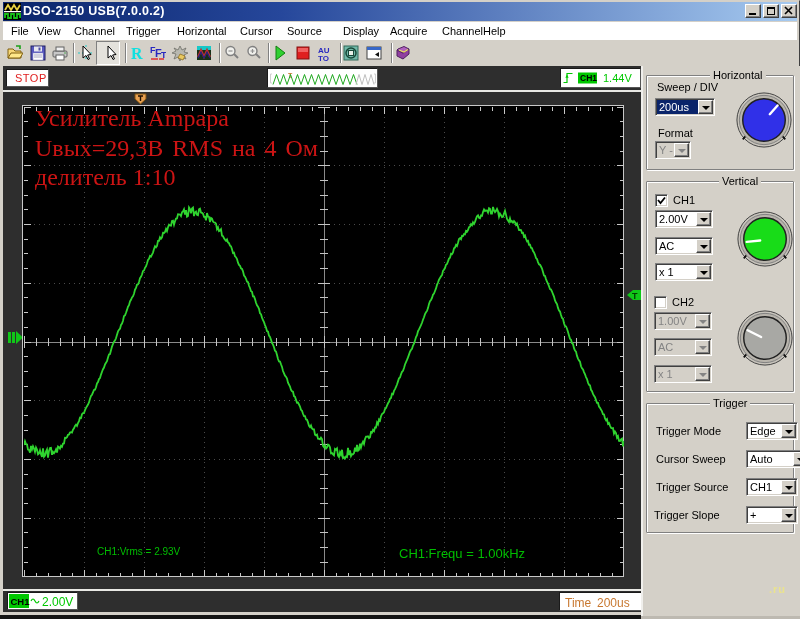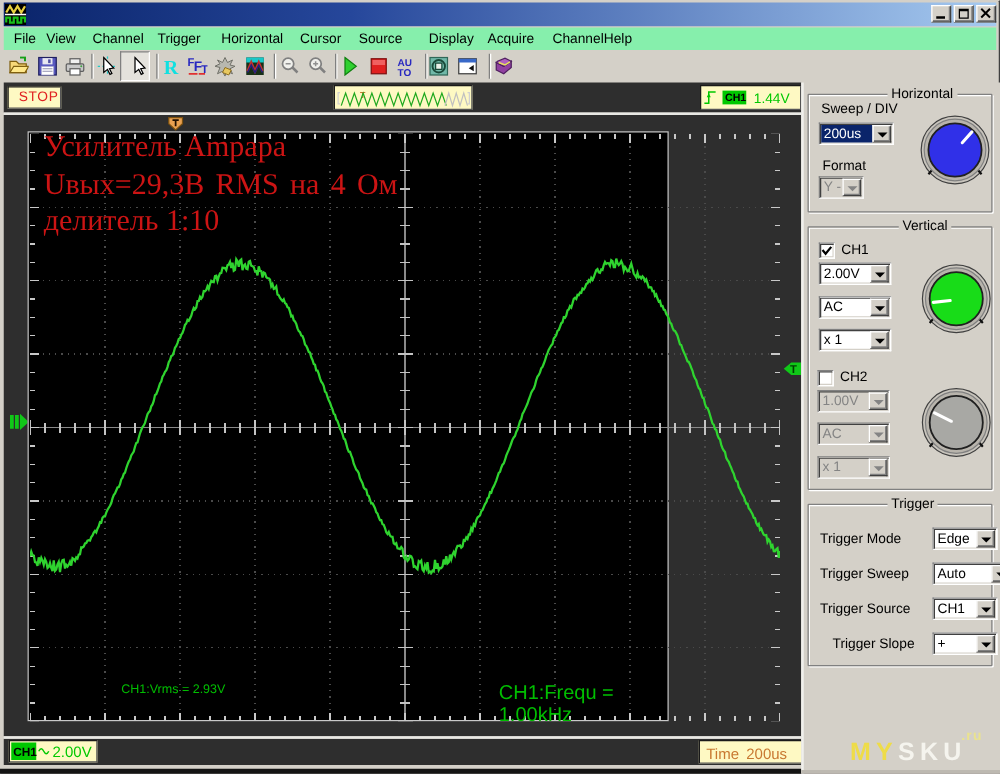--- a/index.html
+++ b/index.html
@@ -2,37 +2,37 @@
 <html><head><meta charset="utf-8"><style>
 *{margin:0;padding:0;box-sizing:border-box}
 html,body{width:800px;height:619px;overflow:hidden}
 body{position:relative;background:#D4D0C8;font-family:"Liberation Sans",sans-serif}
 .abs{position:absolute}
 
 #title{left:3px;top:2px;width:794px;height:19px;background:linear-gradient(90deg,#0A246A 0%,#26479B 35%,#A6CAF0 100%)}
 #title .txt{position:absolute;left:20px;top:2px;color:#fff;font-size:12.5px;font-weight:bold;letter-spacing:0.3px}
 .winbtn{position:absolute;top:2px;width:16px;height:14px;background:#D4D0C8;border:1px solid;border-color:#fff #404040 #404040 #fff;box-shadow:inset -1px -1px 0 #808080}
 
-#menu{left:3px;top:22px;width:794px;height:18px;background:#86efac;font-size:11px;color:#000}
+#menu{left:3px;top:22px;width:794px;height:18px;background:#ffffff;font-size:11px;color:#000}
 #menu span{position:absolute;top:3px}
 
 #toolbar{left:3px;top:40px;width:794px;height:26px;background:#D4D0C8}
 .tsep{position:absolute;top:3px;width:2px;height:20px;border-left:1px solid #808080;border-right:1px solid #fff}
 .ticon{position:absolute;top:5px;width:16px;height:16px}
 
 #topbar{left:3px;top:66px;width:638px;height:24px;background:#2E2E2E}
 #scope{left:3px;top:92px;width:638px;height:497px;background:#2E2E2E}
 #botbar{left:3px;top:591px;width:638px;height:21px;background:#2E2E2E}
 #botedge{left:0px;top:612px;width:643px;height:3px;background:#D4D0C8}
 #botstrip{left:0px;top:615px;width:643px;height:4px;background:#141414}
 #sep1{left:3px;top:90px;width:638px;height:2px;background:#E8E8E4}
 #sep2{left:3px;top:589px;width:638px;height:2px;background:#E8E8E4}
-.lcd{position:absolute;background:#fef9c3;border:1px solid #1a1a1a;border-bottom-color:#555;border-right-color:#555}
-
-#disp{left:19px;top:13px;width:513px;height:472px;border:1px solid #c8c8c8;background:#000}
+.lcd{position:absolute;background:#ffffff;border:1px solid #1a1a1a;border-bottom-color:#555;border-right-color:#555}
+
+#disp{left:19px;top:13px;width:602px;height:472px;border:1px solid #c8c8c8;background:#000}
 
 #panel{left:641px;top:66px;width:159px;height:553px;background:#D4D0C8;border-left:2px solid #f0efec}
 .gbox{position:absolute;left:3px;width:148px;border:1px solid #808080;box-shadow:inset 1px 1px 0 #fff, 1px 1px 0 #fff;border-radius:1px}
 .glabel{position:absolute;top:-7px;background:#D4D0C8;font-size:11px;padding:0 3px;color:#000}
 .lbl{position:absolute;font-size:11px;color:#000}
 .combo{position:absolute;height:18px;background:#fff;border:1px solid;border-color:#808080 #fff #fff #808080;box-shadow:inset 1px 1px 0 #404040,inset -1px -1px 0 #D4D0C8}
 .combo .val{position:absolute;left:3px;top:2px;font-size:11px;color:#000}
 .cbtn{position:absolute;right:1px;top:1px;width:15px;height:14px;background:#D4D0C8;border:1px solid;border-color:#fff #404040 #404040 #fff;box-shadow:inset -1px -1px 0 #808080}
 .cbtn:after{content:"";position:absolute;left:3px;top:5px;border:4px solid transparent;border-top:4px solid #000}
 .combo.dis{background:#D4D0C8}
@@ -46,20 +46,21 @@
 
 <div class="abs" style="left:0;top:0;width:800px;height:619px;border:1px solid #404040;border-top-color:#D4D0C8;border-left-color:#D4D0C8"></div>
 
 <div id="title" class="abs">
   <svg class="abs" style="left:1px;top:1px" width="17" height="17" viewBox="0 0 17 17">
     <rect width="17" height="17" fill="#000"></rect>
     <path d="M1,7 L4,2 L7,7 L10,2 L13,7 L16,2" stroke="#E8D040" stroke-width="1.8" fill="none"></path>
     <rect x="0" y="8" width="17" height="1.2" fill="#fff"></rect>
     <path d="M1,15 V11 H4 V15 H7 V11 H10 V15 H13 V11 H16 V15" stroke="#18C018" stroke-width="1.8" fill="none"></path>
   </svg>
+  <span class="txt">DSO-2150 USB(7.0.0.2)</span>
   <div class="winbtn" style="left:742px">
       <div style="position:absolute;left:3px;top:8px;width:7px;height:2px;background:#000"></div>
     </div>
   <div class="winbtn" style="left:760px">
       <div style="position:absolute;left:3px;top:2px;width:8px;height:8px;border:1px solid #000;border-top-width:2px"></div>
     </div>
   <div class="winbtn" style="left:778px">
       <svg width="14" height="12" style="position:absolute;left:0;top:0">
         <path d="M3,2 L10,9 M10,2 L3,9" stroke="#000" stroke-width="1.6"></path>
       </svg>
@@ -229,21 +230,21 @@
 <line x1="300.0" y1="0" x2="300.0" y2="470" stroke="#8a8a8a" stroke-width="1"></line>
 <line x1="0" y1="235.0" x2="600" y2="235.0" stroke="#8a8a8a" stroke-width="1"></line>
 <path d="M0.0,229.0V241.0M12.0,231.0V239.0M24.0,231.0V239.0M36.0,231.0V239.0M48.0,231.0V239.0M60.0,229.0V241.0M72.0,231.0V239.0M84.0,231.0V239.0M96.0,231.0V239.0M108.0,231.0V239.0M120.0,229.0V241.0M132.0,231.0V239.0M144.0,231.0V239.0M156.0,231.0V239.0M168.0,231.0V239.0M180.0,229.0V241.0M192.0,231.0V239.0M204.0,231.0V239.0M216.0,231.0V239.0M228.0,231.0V239.0M240.0,229.0V241.0M252.0,231.0V239.0M264.0,231.0V239.0M276.0,231.0V239.0M288.0,231.0V239.0M300.0,229.0V241.0M312.0,231.0V239.0M324.0,231.0V239.0M336.0,231.0V239.0M348.0,231.0V239.0M360.0,229.0V241.0M372.0,231.0V239.0M384.0,231.0V239.0M396.0,231.0V239.0M408.0,231.0V239.0M420.0,229.0V241.0M432.0,231.0V239.0M444.0,231.0V239.0M456.0,231.0V239.0M468.0,231.0V239.0M480.0,229.0V241.0M492.0,231.0V239.0M504.0,231.0V239.0M516.0,231.0V239.0M528.0,231.0V239.0M540.0,229.0V241.0M552.0,231.0V239.0M564.0,231.0V239.0M576.0,231.0V239.0M588.0,231.0V239.0M600.0,229.0V241.0M294.0,0.0H306.0M296.0,14.7H304.0M296.0,29.4H304.0M296.0,44.1H304.0M294.0,58.8H306.0M296.0,73.4H304.0M296.0,88.1H304.0M296.0,102.8H304.0M294.0,117.5H306.0M296.0,132.2H304.0M296.0,146.9H304.0M296.0,161.6H304.0M294.0,176.2H306.0M296.0,190.9H304.0M296.0,205.6H304.0M296.0,220.3H304.0M294.0,235.0H306.0M296.0,249.7H304.0M296.0,264.4H304.0M296.0,279.1H304.0M294.0,293.8H306.0M296.0,308.4H304.0M296.0,323.1H304.0M296.0,337.8H304.0M294.0,352.5H306.0M296.0,367.2H304.0M296.0,381.9H304.0M296.0,396.6H304.0M294.0,411.2H306.0M296.0,425.9H304.0M296.0,440.6H304.0M296.0,455.3H304.0M294.0,470.0H306.0" stroke="#c4c4c4" stroke-width="1" fill="none"></path>
 <path d="M0.0,0V7M0.0,470V463M12.0,0V4M12.0,470V466M24.0,0V4M24.0,470V466M36.0,0V4M36.0,470V466M48.0,0V4M48.0,470V466M60.0,0V7M60.0,470V463M72.0,0V4M72.0,470V466M84.0,0V4M84.0,470V466M96.0,0V4M96.0,470V466M108.0,0V4M108.0,470V466M120.0,0V7M120.0,470V463M132.0,0V4M132.0,470V466M144.0,0V4M144.0,470V466M156.0,0V4M156.0,470V466M168.0,0V4M168.0,470V466M180.0,0V7M180.0,470V463M192.0,0V4M192.0,470V466M204.0,0V4M204.0,470V466M216.0,0V4M216.0,470V466M228.0,0V4M228.0,470V466M240.0,0V7M240.0,470V463M252.0,0V4M252.0,470V466M264.0,0V4M264.0,470V466M276.0,0V4M276.0,470V466M288.0,0V4M288.0,470V466M300.0,0V7M300.0,470V463M312.0,0V4M312.0,470V466M324.0,0V4M324.0,470V466M336.0,0V4M336.0,470V466M348.0,0V4M348.0,470V466M360.0,0V7M360.0,470V463M372.0,0V4M372.0,470V466M384.0,0V4M384.0,470V466M396.0,0V4M396.0,470V466M408.0,0V4M408.0,470V466M420.0,0V7M420.0,470V463M432.0,0V4M432.0,470V466M444.0,0V4M444.0,470V466M456.0,0V4M456.0,470V466M468.0,0V4M468.0,470V466M480.0,0V7M480.0,470V463M492.0,0V4M492.0,470V466M504.0,0V4M504.0,470V466M516.0,0V4M516.0,470V466M528.0,0V4M528.0,470V466M540.0,0V7M540.0,470V463M552.0,0V4M552.0,470V466M564.0,0V4M564.0,470V466M576.0,0V4M576.0,470V466M588.0,0V4M588.0,470V466M600.0,0V7M600.0,470V463M0,0.0H7M600,0.0H593M0,14.7H4M600,14.7H596M0,29.4H4M600,29.4H596M0,44.1H4M600,44.1H596M0,58.8H7M600,58.8H593M0,73.4H4M600,73.4H596M0,88.1H4M600,88.1H596M0,102.8H4M600,102.8H596M0,117.5H7M600,117.5H593M0,132.2H4M600,132.2H596M0,146.9H4M600,146.9H596M0,161.6H4M600,161.6H596M0,176.2H7M600,176.2H593M0,190.9H4M600,190.9H596M0,205.6H4M600,205.6H596M0,220.3H4M600,220.3H596M0,235.0H7M600,235.0H593M0,249.7H4M600,249.7H596M0,264.4H4M600,264.4H596M0,279.1H4M600,279.1H596M0,293.8H7M600,293.8H593M0,308.4H4M600,308.4H596M0,323.1H4M600,323.1H596M0,337.8H4M600,337.8H596M0,352.5H7M600,352.5H593M0,367.2H4M600,367.2H596M0,381.9H4M600,381.9H596M0,396.6H4M600,396.6H596M0,411.2H7M600,411.2H593M0,425.9H4M600,425.9H596M0,440.6H4M600,440.6H596M0,455.3H4M600,455.3H596M0,470.0H7M600,470.0H593" stroke="#c8c8c8" stroke-width="1" fill="none"></path>
     </svg>
     <svg width="600" height="470" style="position:absolute;left:1px;top:1px">
       <path d="M0,338.1 L1,334.3 L2,337.1 L3,337.5 L4,342.6 L5,342.9 L6,345.6 L7,338.9 L8,342.6 L9,339.3 L10,341.6 L11,344.9 L12,340.4 L13,342.5 L14,347.4 L15,346.5 L16,343.3 L17,347.3 L18,349.8 L19,341.3 L20,349.7 L21,348.5 L22,344.6 L23,342.5 L24,350.6 L25,343.9 L26,341.1 L27,340.8 L28,347.8 L29,344.9 L30,346.2 L31,344.8 L32,342.4 L33,345.5 L34,339.5 L35,340.2 L36,341.6 L37,338.9 L38,339.8 L39,336.6 L40,336.4 L41,330.8 L42,331.0 L43,330.2 L44,327.8 L45,327.5 L46,325.5 L47,325.1 L48,325.5 L49,322.7 L50,321.3 L51,319.0 L52,317.7 L53,318.9 L54,316.0 L55,314.1 L56,310.7 L57,311.0 L58,307.2 L59,306.1 L60,306.1 L61,303.1 L62,300.8 L63,299.2 L64,297.6 L65,295.4 L66,291.7 L67,289.0 L68,287.7 L69,285.4 L70,283.0 L71,282.7 L72,280.3 L73,276.5 L74,275.1 L75,272.1 L76,271.1 L77,267.6 L78,264.7 L79,262.2 L80,260.6 L81,257.4 L82,255.8 L83,254.2 L84,250.4 L85,247.4 L86,247.0 L87,243.2 L88,239.6 L89,237.0 L90,234.6 L91,233.4 L92,231.3 L93,227.8 L94,224.4 L95,222.7 L96,221.7 L97,218.0 L98,216.6 L99,213.8 L100,209.1 L101,208.4 L102,205.8 L103,202.9 L104,199.7 L105,198.2 L106,194.4 L107,192.8 L108,190.4 L109,189.3 L110,186.7 L111,182.7 L112,181.0 L113,177.8 L114,177.4 L115,175.0 L116,171.2 L117,169.8 L118,167.5 L119,164.1 L120,163.5 L121,160.8 L122,159.3 L123,156.5 L124,152.9 L125,151.8 L126,148.9 L127,149.7 L128,147.7 L129,145.6 L130,142.0 L131,139.3 L132,140.4 L133,139.0 L134,133.9 L135,133.8 L136,130.4 L137,131.8 L138,130.4 L139,125.8 L140,126.0 L141,125.0 L142,122.0 L143,124.1 L144,120.3 L145,117.7 L146,118.5 L147,118.7 L148,113.9 L149,113.6 L150,117.7 L151,114.2 L152,111.6 L153,111.4 L154,107.2 L155,107.3 L156,107.5 L157,109.1 L158,105.2 L159,104.5 L160,102.4 L161,107.5 L162,103.1 L163,109.6 L164,108.9 L165,100.4 L166,102.0 L167,106.4 L168,101.5 L169,100.6 L170,109.1 L171,105.4 L172,104.5 L173,107.9 L174,108.3 L175,102.3 L176,101.7 L177,105.5 L178,105.9 L179,106.8 L180,109.9 L181,109.9 L182,113.3 L183,106.1 L184,109.6 L185,109.9 L186,115.0 L187,111.0 L188,111.6 L189,114.6 L190,115.5 L191,115.6 L192,116.6 L193,122.1 L194,120.4 L195,124.1 L196,123.6 L197,122.3 L198,128.7 L199,129.2 L200,131.3 L201,132.6 L202,133.8 L203,132.5 L204,135.5 L205,136.2 L206,138.7 L207,139.3 L208,142.3 L209,146.1 L210,145.7 L211,149.3 L212,150.2 L213,152.1 L214,155.7 L215,157.9 L216,158.7 L217,161.3 L218,161.9 L219,164.4 L220,168.5 L221,169.7 L222,171.8 L223,174.6 L224,175.1 L225,178.8 L226,181.0 L227,184.2 L228,184.8 L229,189.3 L230,189.4 L231,192.1 L232,195.7 L233,198.3 L234,199.7 L235,201.8 L236,206.3 L237,207.2 L238,210.6 L239,213.2 L240,215.2 L241,218.1 L242,220.5 L243,224.1 L244,224.7 L245,228.6 L246,229.9 L247,232.8 L248,236.1 L249,237.6 L250,240.2 L251,243.8 L252,244.6 L253,248.1 L254,252.0 L255,254.4 L256,254.5 L257,257.3 L258,259.9 L259,264.0 L260,266.3 L261,268.7 L262,269.7 L263,271.5 L264,275.6 L265,277.6 L266,279.6 L267,282.9 L268,284.2 L269,284.7 L270,289.1 L271,289.8 L272,292.9 L273,295.8 L274,295.6 L275,297.5 L276,299.5 L277,302.8 L278,303.8 L279,306.8 L280,309.1 L281,309.1 L282,312.4 L283,312.8 L284,315.4 L285,318.8 L286,320.2 L287,318.5 L288,321.5 L289,322.3 L290,322.4 L291,327.7 L292,328.4 L293,327.6 L294,331.7 L295,331.9 L296,332.3 L297,330.6 L298,332.0 L299,338.8 L300,340.1 L301,338.4 L302,341.6 L303,340.5 L304,337.6 L305,338.1 L306,340.3 L307,346.4 L308,346.1 L309,347.3 L310,348.3 L311,341.9 L312,342.7 L313,341.5 L314,348.7 L315,350.1 L316,345.3 L317,347.7 L318,342.8 L319,351.1 L320,350.3 L321,351.4 L322,349.5 L323,350.1 L324,340.9 L325,348.0 L326,343.5 L327,349.1 L328,347.3 L329,347.4 L330,346.2 L331,340.6 L332,344.6 L333,337.9 L334,343.7 L335,342.7 L336,336.7 L337,340.5 L338,336.7 L339,334.6 L340,337.0 L341,332.0 L342,329.6 L343,329.6 L344,329.3 L345,331.1 L346,330.2 L347,325.1 L348,325.6 L349,322.9 L350,324.1 L351,320.5 L352,320.6 L353,315.5 L354,317.3 L355,312.5 L356,313.6 L357,309.3 L358,307.0 L359,306.2 L360,305.3 L361,302.0 L362,301.0 L363,298.7 L364,296.3 L365,294.8 L366,291.8 L367,290.9 L368,286.8 L369,287.2 L370,283.9 L371,282.1 L372,279.9 L373,277.5 L374,274.4 L375,271.3 L376,270.5 L377,267.2 L378,264.8 L379,263.8 L380,261.0 L381,257.5 L382,255.1 L383,252.9 L384,250.4 L385,247.6 L386,244.7 L387,243.0 L388,241.8 L389,238.6 L390,236.7 L391,233.4 L392,230.0 L393,228.2 L394,224.2 L395,222.4 L396,220.3 L397,218.1 L398,215.8 L399,212.8 L400,210.2 L401,207.1 L402,205.3 L403,203.9 L404,201.1 L405,197.0 L406,194.3 L407,193.0 L408,190.9 L409,187.7 L410,186.5 L411,184.0 L412,181.4 L413,177.9 L414,175.5 L415,172.7 L416,171.0 L417,169.4 L418,168.2 L419,163.8 L420,162.6 L421,161.0 L422,157.7 L423,157.0 L424,154.4 L425,151.6 L426,150.8 L427,146.8 L428,147.2 L429,145.4 L430,141.3 L431,140.6 L432,137.9 L433,139.0 L434,135.7 L435,132.1 L436,131.2 L437,132.2 L438,128.9 L439,129.1 L440,127.0 L441,127.3 L442,123.9 L443,124.6 L444,123.0 L445,120.2 L446,119.7 L447,117.2 L448,118.3 L449,115.3 L450,116.9 L451,114.9 L452,111.9 L453,109.2 L454,108.3 L455,110.9 L456,111.3 L457,108.5 L458,108.9 L459,105.0 L460,102.5 L461,104.1 L462,103.5 L463,103.6 L464,105.6 L465,101.2 L466,101.9 L467,106.7 L468,106.7 L469,99.9 L470,103.5 L471,105.1 L472,103.9 L473,101.9 L474,104.3 L475,109.6 L476,106.6 L477,108.1 L478,110.1 L479,109.7 L480,106.6 L481,103.8 L482,107.6 L483,111.9 L484,113.4 L485,115.0 L486,111.4 L487,114.9 L488,114.3 L489,115.7 L490,114.1 L491,115.2 L492,117.9 L493,116.5 L494,119.7 L495,123.0 L496,122.8 L497,123.0 L498,126.0 L499,125.8 L500,129.7 L501,128.6 L502,131.8 L503,134.2 L504,133.7 L505,137.8 L506,137.7 L507,140.7 L508,141.1 L509,144.1 L510,145.5 L511,147.8 L512,151.1 L513,152.0 L514,155.1 L515,157.4 L516,157.8 L517,159.5 L518,161.5 L519,165.1 L520,168.6 L521,169.0 L522,172.1 L523,174.7 L524,176.7 L525,179.3 L526,182.1 L527,182.5 L528,184.5 L529,187.2 L530,189.6 L531,193.4 L532,195.6 L533,197.1 L534,200.9 L535,203.5 L536,204.5 L537,208.1 L538,211.0 L539,211.8 L540,216.2 L541,219.1 L542,219.4 L543,221.7 L544,225.0 L545,228.5 L546,231.8 L547,232.8 L548,236.2 L549,237.0 L550,241.2 L551,243.5 L552,244.6 L553,248.9 L554,251.6 L555,253.4 L556,254.6 L557,259.3 L558,261.2 L559,262.5 L560,265.1 L561,267.3 L562,270.1 L563,272.0 L564,275.6 L565,277.9 L566,278.3 L567,282.8 L568,284.2 L569,286.9 L570,288.8 L571,290.2 L572,293.1 L573,295.9 L574,295.9 L575,299.6 L576,300.8 L577,302.6 L578,304.4 L579,307.2 L580,307.5 L581,311.4 L582,313.2 L583,312.1 L584,316.9 L585,316.0 L586,318.6 L587,320.8 L588,321.3 L589,321.1 L590,326.6 L591,324.6 L592,326.1 L593,330.7 L594,329.3 L595,333.9 L596,334.0 L597,332.4 L598,331.6 L599,339.3 L600,333.9" stroke="#2FD42F" stroke-width="1.8" fill="none"></path>
     </svg>
     <div class="abs" style="left:12px;top:-2px;font-family:'Liberation Serif',serif;font-size:24px;color:#CC1414;line-height:29.7px;white-space:nowrap">Усилитель Ampapa<br><span style="word-spacing:3px">Uвых=29,3В RMS на 4 Ом</span><br>делитель 1:10</div>
     <div class="abs" style="left:74px;top:440px;font-size:10px;color:#00BE00">CH1:Vrms = 2.93V</div>
-    <div class="abs" style="left:376px;top:440px;font-size:16px;color:#00BE00">CH1:Frequ = 1.00kHz</div>
+    <div class="abs" style="left:376px;top:440px;font-size:13px;color:#00BE00">CH1:Frequ = 1.00kHz</div>
   </div>
 </div>
 
 <div id="botbar" class="abs">
   <div class="lcd" style="left:4px;top:1px;width:71px;height:18px">
     <svg width="69" height="16" style="position:absolute;left:0;top:0">
       <rect x="1" y="1" width="20" height="14" fill="#00C800"></rect>
       <text x="2.5" y="11.5" fill="#000" font-size="9.5" font-weight="bold">CH1</text>
       <path d="M23,8 q2,-4 4,0 q2,4 4,0" stroke="#00C800" stroke-width="1.2" fill="none"></path>
       <text x="34" y="12.5" fill="#00C800" font-size="12">2.00V</text>
@@ -331,31 +332,30 @@
 <path d="M12,22 L26,29" stroke="#fff" stroke-width="2.5" stroke-linecap="round"></path>
     </svg>
     <div class="gbox" style="top:337px;height:130px">
       <span class="glabel" style="left:63px">Trigger</span>
     </div>
     <div class="lbl" style="left:13px;top:359px">Trigger Mode</div>
     <div class="combo " style="left:103px;top:356px;width:52px">
       <span class="val">Edge</span>
       <div class="cbtn"></div>
     </div>
-    <div class="lbl" style="left:13px;top:387px">Trigger Sweep</div>
+    <div class="lbl" style="left:13px;top:387px">Cursor Sweep</div>
     <div class="combo " style="left:103px;top:384px;width:64px">
       <span class="val">Auto</span>
       <div class="cbtn"></div>
     </div>
     <div class="lbl" style="left:13px;top:415px">Trigger Source</div>
     <div class="combo " style="left:103px;top:412px;width:52px">
       <span class="val">CH1</span>
       <div class="cbtn"></div>
     </div>
-    <div class="lbl" style="left:23px;top:443px">Trigger Slope</div>
+    <div class="lbl" style="left:11px;top:443px">Trigger Slope</div>
     <div class="combo " style="left:103px;top:440px;width:52px">
       <span class="val">+</span>
       <div class="cbtn"></div>
     </div>
-  <div class="abs" style="left:37px;top:525px;font-size:20px;font-weight:bold;letter-spacing:4.2px;color:#EEDC48">MY<span style="color:#F5F4EE">SKU</span></div>
   <div class="abs" style="left:126px;top:517px;font-size:11px;font-weight:bold;letter-spacing:1px;color:#EAE38E">.ru</div>
   <div class="abs" style="left:-2px;top:550px;width:159px;height:3px;background:#BDB9B1"></div>
 </div>
 
 </body></html>

